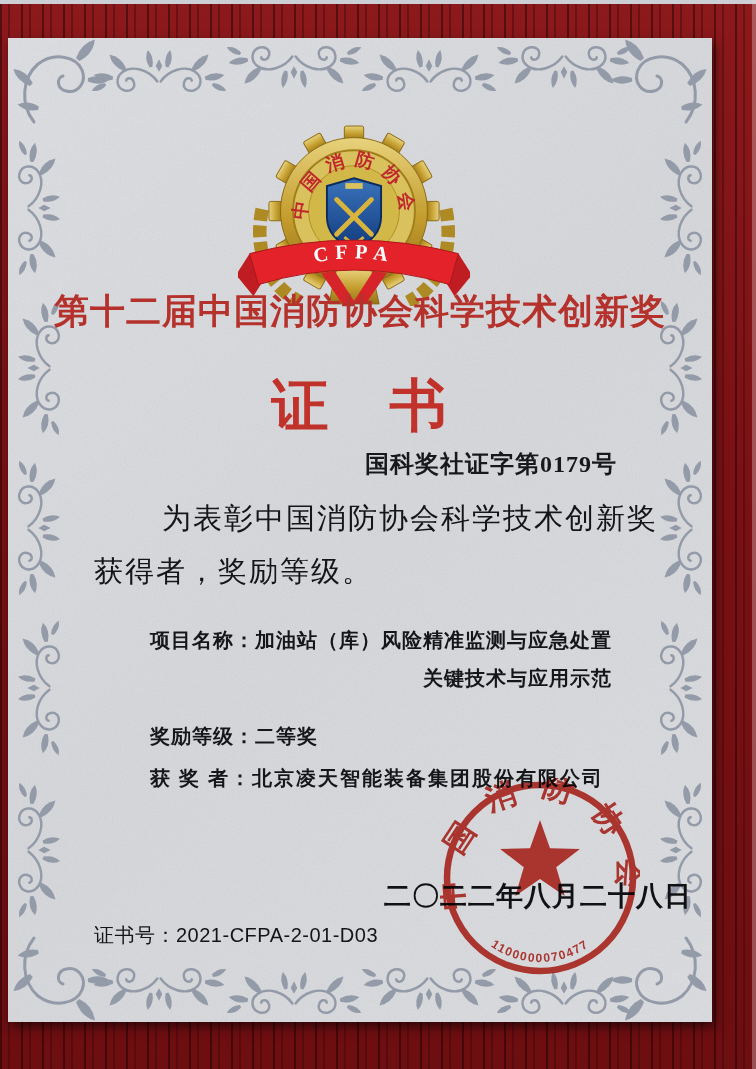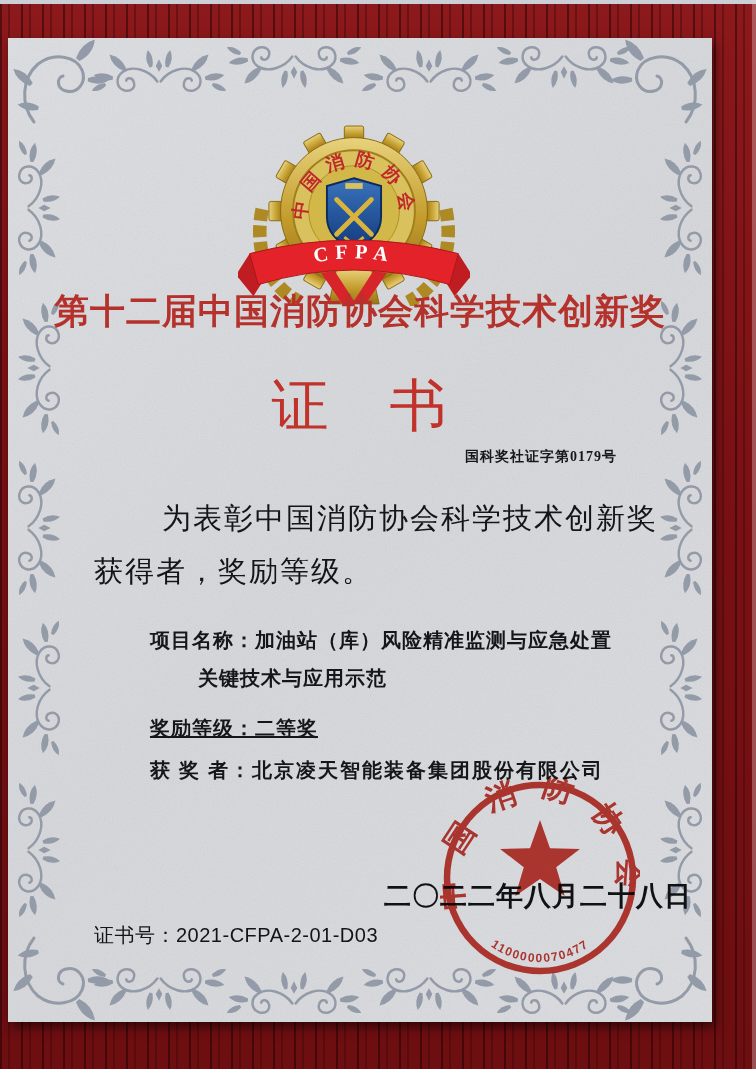--- a/index.html
+++ b/index.html
@@ -16,30 +16,30 @@
     background:linear-gradient(135deg,#dcdee2 0%,#d5d7db 50%,#dadce0 100%);
     box-shadow:3px 5px 10px rgba(0,0,0,.55);z-index:2;}
   .texture{position:absolute;inset:0;opacity:.16;pointer-events:none;}
   .frame{position:absolute;inset:0;}
   .frame .lf{fill:#939aa8;}
   .frame .st{fill:none;stroke:#939aa8;stroke-width:3;stroke-linecap:round;}
   .logo{position:absolute;top:84px;left:50%;transform:translateX(-50%);margin-left:-6px;}
   .title{position:absolute;top:250px;left:0;width:100%;text-align:center;
     font-size:35px;font-weight:bold;color:#b5322c;letter-spacing:1px;}
   .subtitle{position:absolute;top:330px;left:0;width:100%;text-align:center;
-    font-size:57px;font-weight:normal;color:#c1322a;letter-spacing:2px;}
-  .issue{position:absolute;top:410px;right:95px;font-size:14px;font-weight:bold;
+    font-size:57px;font-weight:bold;color:#c1322a;letter-spacing:2px;}
+  .issue{position:absolute;top:410px;right:95px;font-size:24px;font-weight:bold;
     color:#17181a;letter-spacing:1px;}
   .bodytext{position:absolute;left:86px;top:454px;width:566px;font-size:29px;
     color:#141517;letter-spacing:2px;line-height:53px;}
   .bodytext .l1{margin-left:68px;}
   .fields{position:absolute;left:142px;top:583px;font-size:20px;font-weight:bold;
     color:#151618;line-height:38px;letter-spacing:1px;}
-  .fields .l2{margin-left:48px;}
-  .fields .grade{margin-top:12px;text-decoration:underline;}
+  .fields .l2{margin-left:70px;text-align:right;}
+  .fields .grade{margin-top:20px;}
   .fields .winner{margin-top:4px;letter-spacing:2px;}
   .date{position:absolute;left:376px;top:840px;font-size:27px;font-weight:bold;
     color:#101112;letter-spacing:1px;z-index:1;}
   .seal{position:absolute;left:432px;top:740px;width:200px;height:200px;z-index:2;
     mix-blend-mode:multiply;opacity:.95;}
   .certno{position:absolute;left:86px;top:884px;font-size:20px;font-weight:normal;
     font-family:"Liberation Sans","DejaVu Sans",sans-serif;color:#131416;letter-spacing:.5px;}
 </style>
 </head>
 <body>

